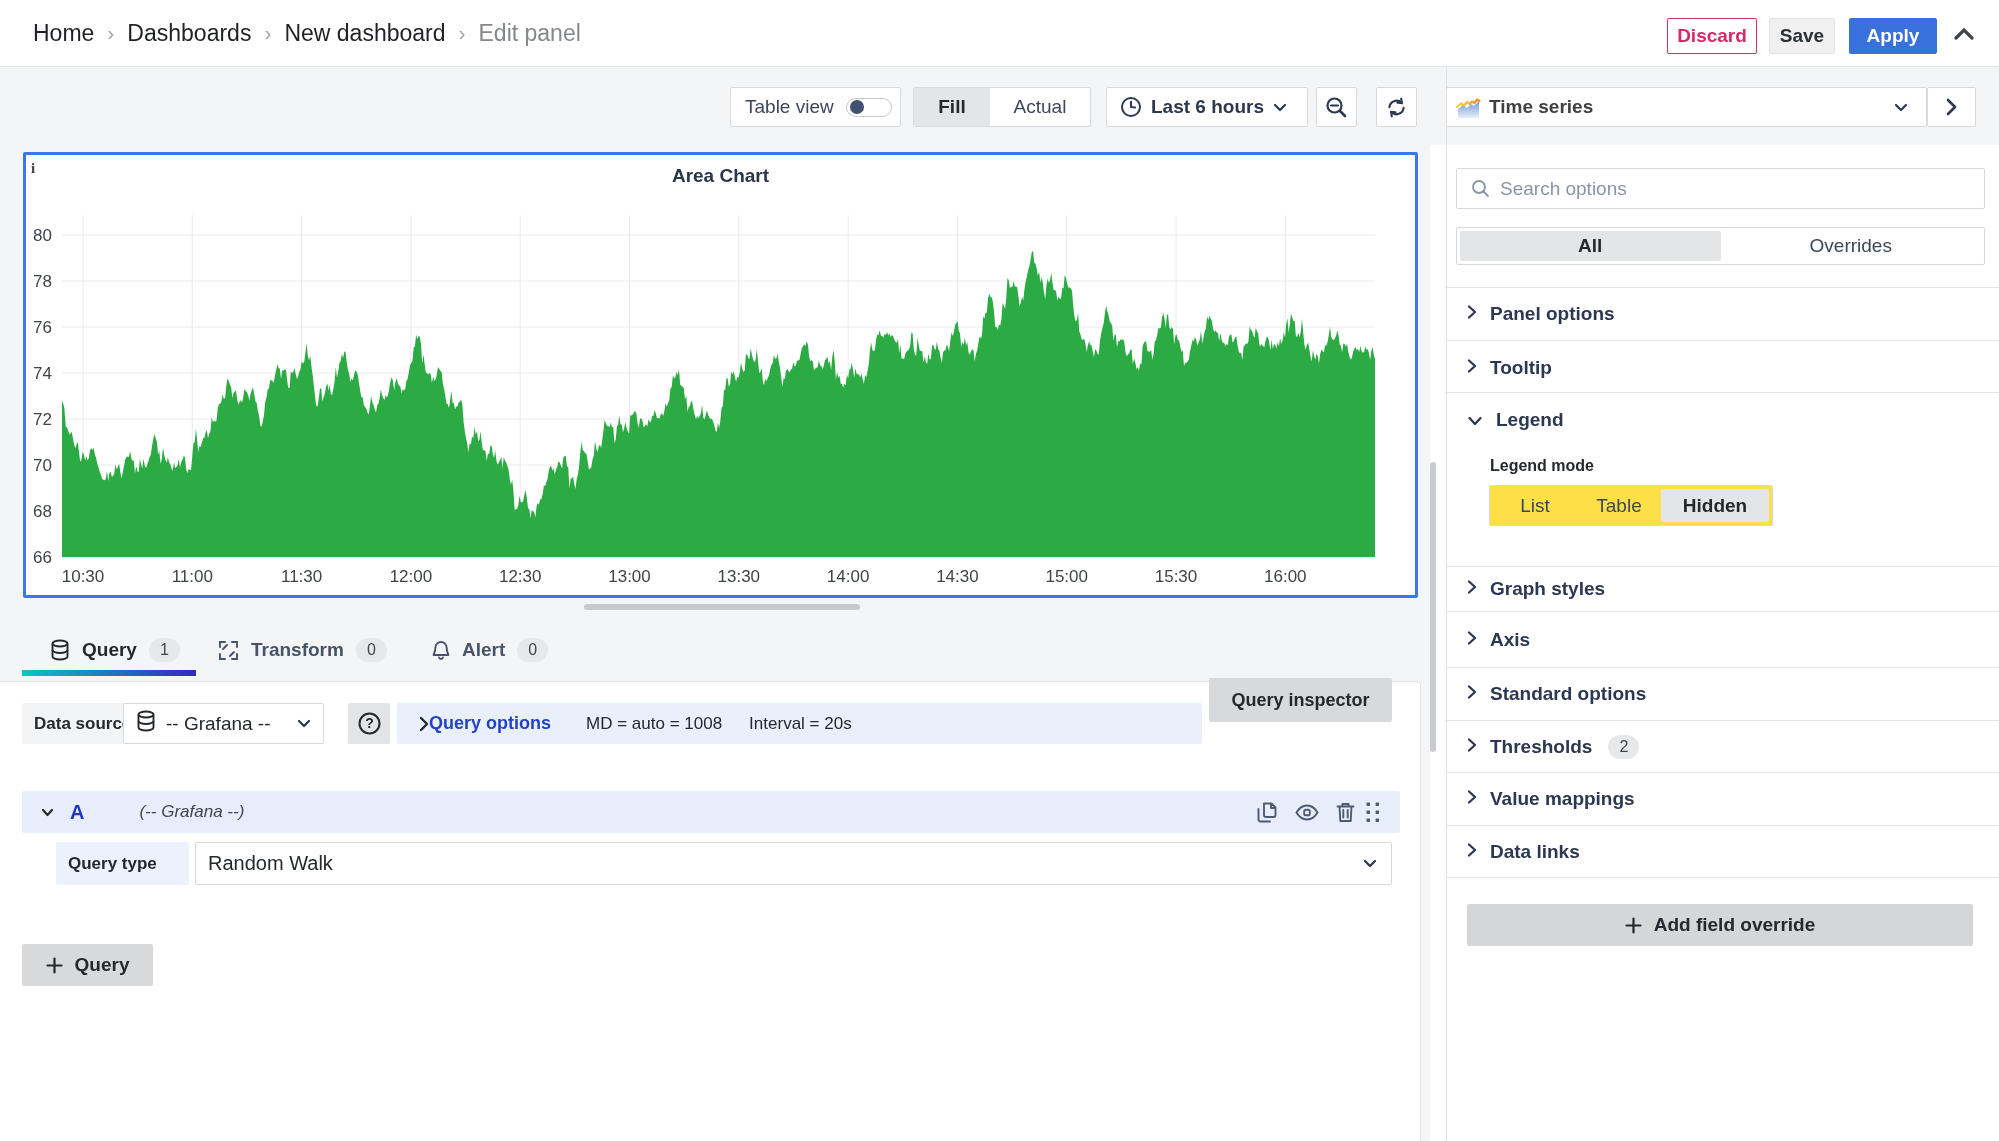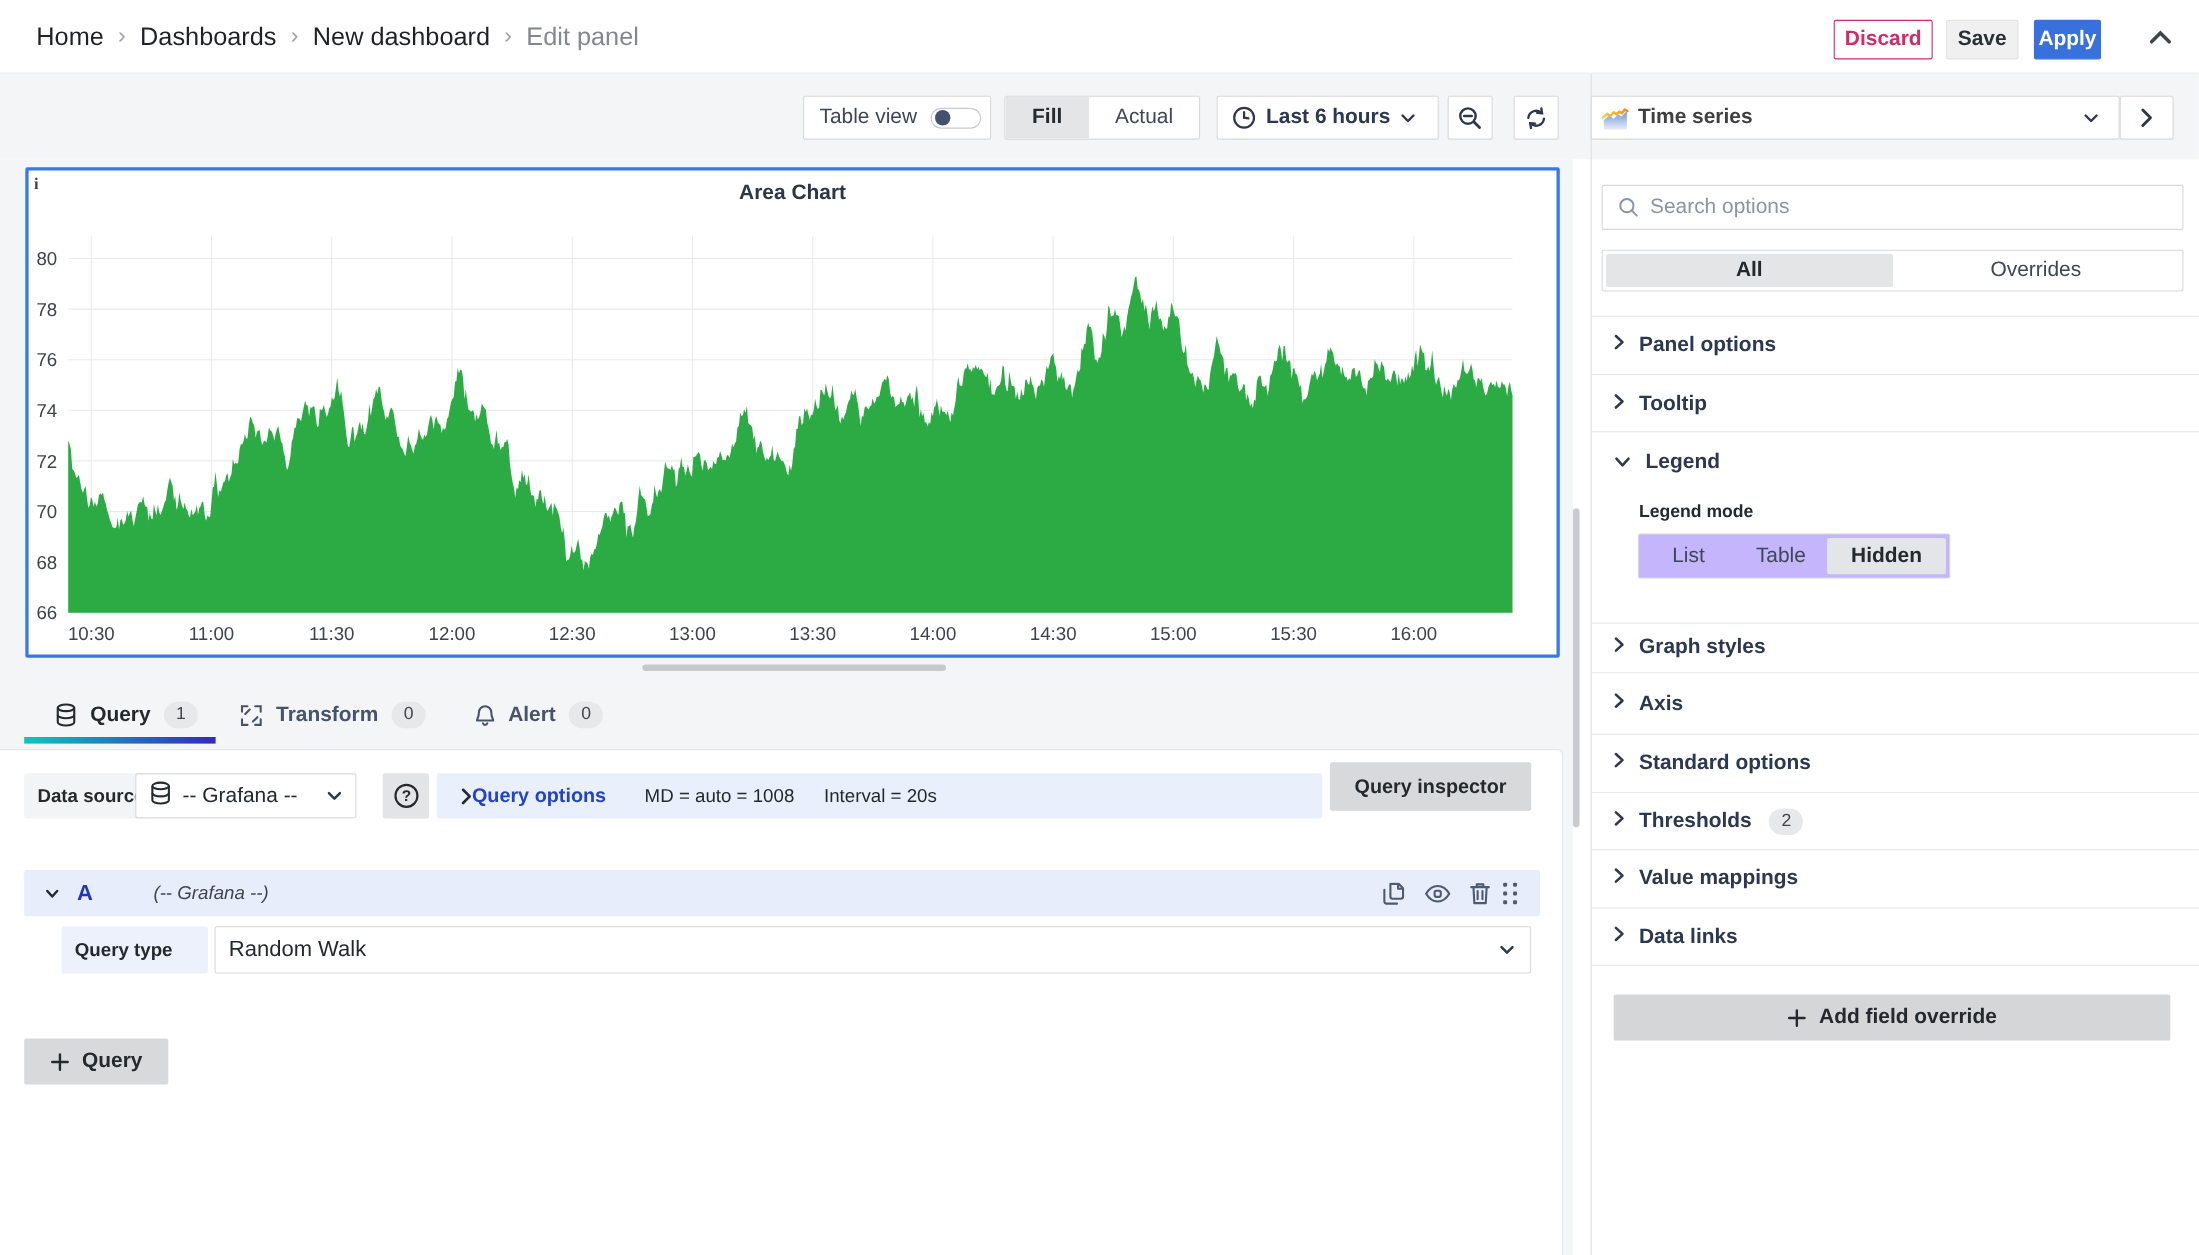--- a/index.html
+++ b/index.html
@@ -9,21 +9,21 @@
 #page { position:relative; width:1999px; height:1141px; }
 
 
 #topnav { left:0; top:0; width:1999px; height:67px; background:#fff; border-bottom:1px solid #e8e8ea; }
 .crumbs { left:33px; top:0; height:66px; display:flex; align-items:center; font-size:23px; color:#1f2126; font-weight:400; }
 .crumb-sep { margin:0 13px; font-size:21px; color:#9fa3a8; }
 .crumb-last { color:#84878c; }
 .btn { display:inline-flex; align-items:center; justify-content:center; border-radius:2px; font-size:19px; font-weight:700; }
 #btn-discard { left:1667px; top:18px; width:90px; height:36px; color:#d52a67; border:1px solid #d52a67; background:#fff; }
 #btn-save { left:1769px; top:18px; width:66px; height:36px; color:#2b3038; border:1px solid #e2e3e4; background:#f0f0f1; }
-#btn-apply { left:1849px; top:18px; width:61px; height:36px; color:#fff; border:1px solid #3871dc; background:#3871dc; }
+#btn-apply { left:1849px; top:18px; width:88px; height:36px; color:#fff; border:1px solid #3871dc; background:#3871dc; }
 
 
 #band { left:0; top:67px; width:1999px; height:78px; background:#f4f5f6; }
 #leftbg { left:0; top:145px; width:1430px; height:996px; background:#f4f5f6; }
 #gutter { left:1430px; top:145px; width:16px; height:996px; background:#fff; }
 #querybox { left:0; top:681px; width:1421px; height:460px; background:#fff; border-top:1px solid #e2e4e6; border-right:1px solid #e2e4e6; border-top-right-radius:5px; }
 .tbox { position:absolute; top:87px; height:40px; background:#fff; border:1px solid #d8d9da; border-radius:2px; display:flex; align-items:center; font-size:19px; color:#3e4759; }
 #tableview { left:730px; width:171px; padding-left:14px; }
 #fillactual { left:913px; width:178px; padding:0; overflow:hidden; }
 #fillactual .seg { height:38px; display:flex; align-items:center; justify-content:center; }
@@ -50,39 +50,39 @@
 .badge { background:#e7e8ea; color:#41454c; border-radius:12px; font-size:16px; font-weight:500; height:24px; min-width:31px; display:inline-flex; align-items:center; justify-content:center; margin-left:12px; }
 #tab-underline { left:22px; top:670px; width:174px; height:6px; background:linear-gradient(90deg,#0ec6bc,#3428bd); }
 
 
 .lbl { position:absolute; display:flex; align-items:center; font-weight:700; font-size:17px; color:#24292e; border-radius:2px; }
 #ds-label { left:22px; top:703px; width:112px; height:41px; background:#f3f4f5; padding-left:12px; }
 #ds-select { left:123px; top:703px; width:201px; height:41px; background:#fff; border:1px solid #d8d9da; border-radius:2px; display:flex; align-items:center; font-size:19px; color:#24292e; }
 #ds-help { left:348px; top:703px; width:42px; height:41px; background:#e3e4e5; border-radius:2px; display:flex; align-items:center; justify-content:center; }
 #qo-bar { left:397px; top:703px; width:805px; height:41px; background:#e9effb; border-radius:2px; display:flex; align-items:center; font-size:18px; color:#24292e; }
 #qo-bar b.link { color:#2242c8; font-size:19px; font-weight:700; }
-#qi-btn { left:1209px; top:693px; width:183px; height:44px; background:#d8d9da; border-radius:2px; display:flex; align-items:center; justify-content:center; font-size:18px; font-weight:700; color:#24292e; }
+#qi-btn { left:1209px; top:678px; width:183px; height:44px; background:#d8d9da; border-radius:2px; display:flex; align-items:center; justify-content:center; font-size:18px; font-weight:700; color:#24292e; }
 
 
 #qa-head { left:22px; top:791px; width:1378px; height:42px; background:#e7edfa; border-radius:2px; display:flex; align-items:center; }
 #qt-label { left:56px; top:842px; width:133px; height:43px; background:#ecf1fb; padding-left:12px; font-size:17px; }
 #qt-select { left:195px; top:842px; width:1197px; height:43px; background:#fff; border:1px solid #d8d9da; border-radius:2px; display:flex; align-items:center; font-size:20px; color:#24292e; }
 #add-query { left:22px; top:944px; width:131px; height:42px; background:#d8d9da; border-radius:2px; display:flex; align-items:center; justify-content:center; font-size:19px; font-weight:700; color:#24292e; }
 #vscroll-side { left:1430px; top:462px; width:6px; height:290px; border-radius:3px; background:#c9cbce; }
 
 
 #sidebar-border { left:1446px; top:67px; width:1px; height:1074px; background:#dcdee0; }
 #search { left:1456px; top:168px; width:529px; height:41px; border:1px solid #d8d9da; border-radius:2px; background:#fff; display:flex; align-items:center; font-size:19px; color:#8b94a6; }
 #allover { left:1456px; top:227px; width:529px; height:38px; border:1px solid #d8d9da; border-radius:2px; background:#fff; display:flex; padding:3px; font-size:19px; color:#3e4759; }
 #allover .seg { flex:1; display:flex; align-items:center; justify-content:center; border-radius:2px;text-align:right; }
 .sect { position:absolute; left:1447px; width:552px; display:flex; align-items:center; font-size:19px; font-weight:700; color:#2c3751; }
 .sect .chev { margin:0 13px 0 20px; }
 .sdiv { position:absolute; left:1447px; width:552px; height:1px; background:#e4e6e8; }
 #legendmode-lbl { left:1490px; top:457px; font-size:16px; font-weight:700; color:#24292e; }
-#lth { left:1489px; top:485px; width:284px; height:41px; border:1px solid #d8d9da; border-radius:2px; background:#c4b5fd; display:flex; padding:3px; font-size:19px; color:#3e4759; }
+#lth { left:1489px; top:485px; width:284px; height:41px; border:1px solid #d8d9da; border-radius:2px; background:#fde047; display:flex; padding:3px; font-size:19px; color:#3e4759; }
 #lth .seg { display:flex; align-items:center; justify-content:center; border-radius:2px; }
 #addfield { left:1467px; top:904px; width:506px; height:42px; background:#d5d6d8; border-radius:2px; display:flex; align-items:center; justify-content:center; font-size:19px; font-weight:700; color:#24292e; }
 .selgray { background:#e4e5e7; color:#24292e; font-weight:700; }
 </style>
 </head>
 <body>
 <div id="page">
 
   <div class="abs" id="topnav"></div>
   <div class="abs crumbs">

